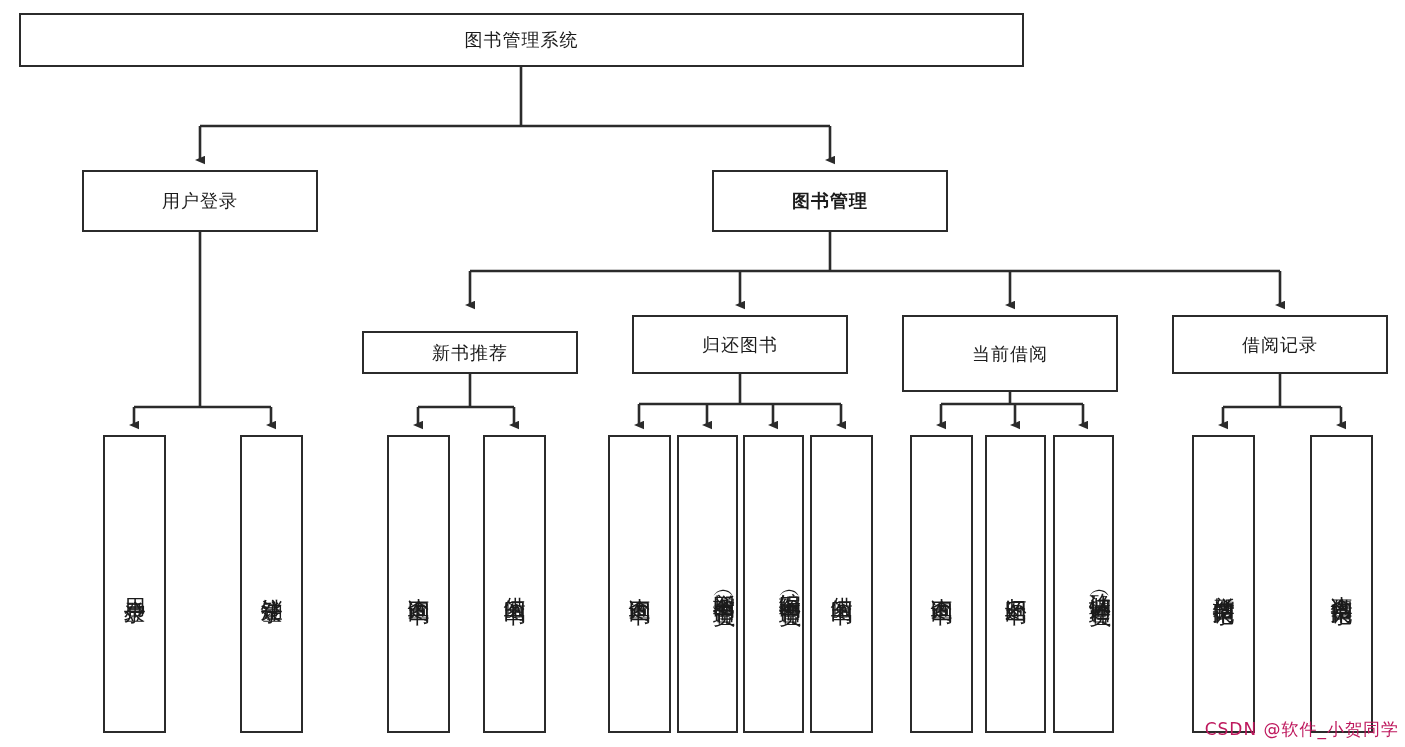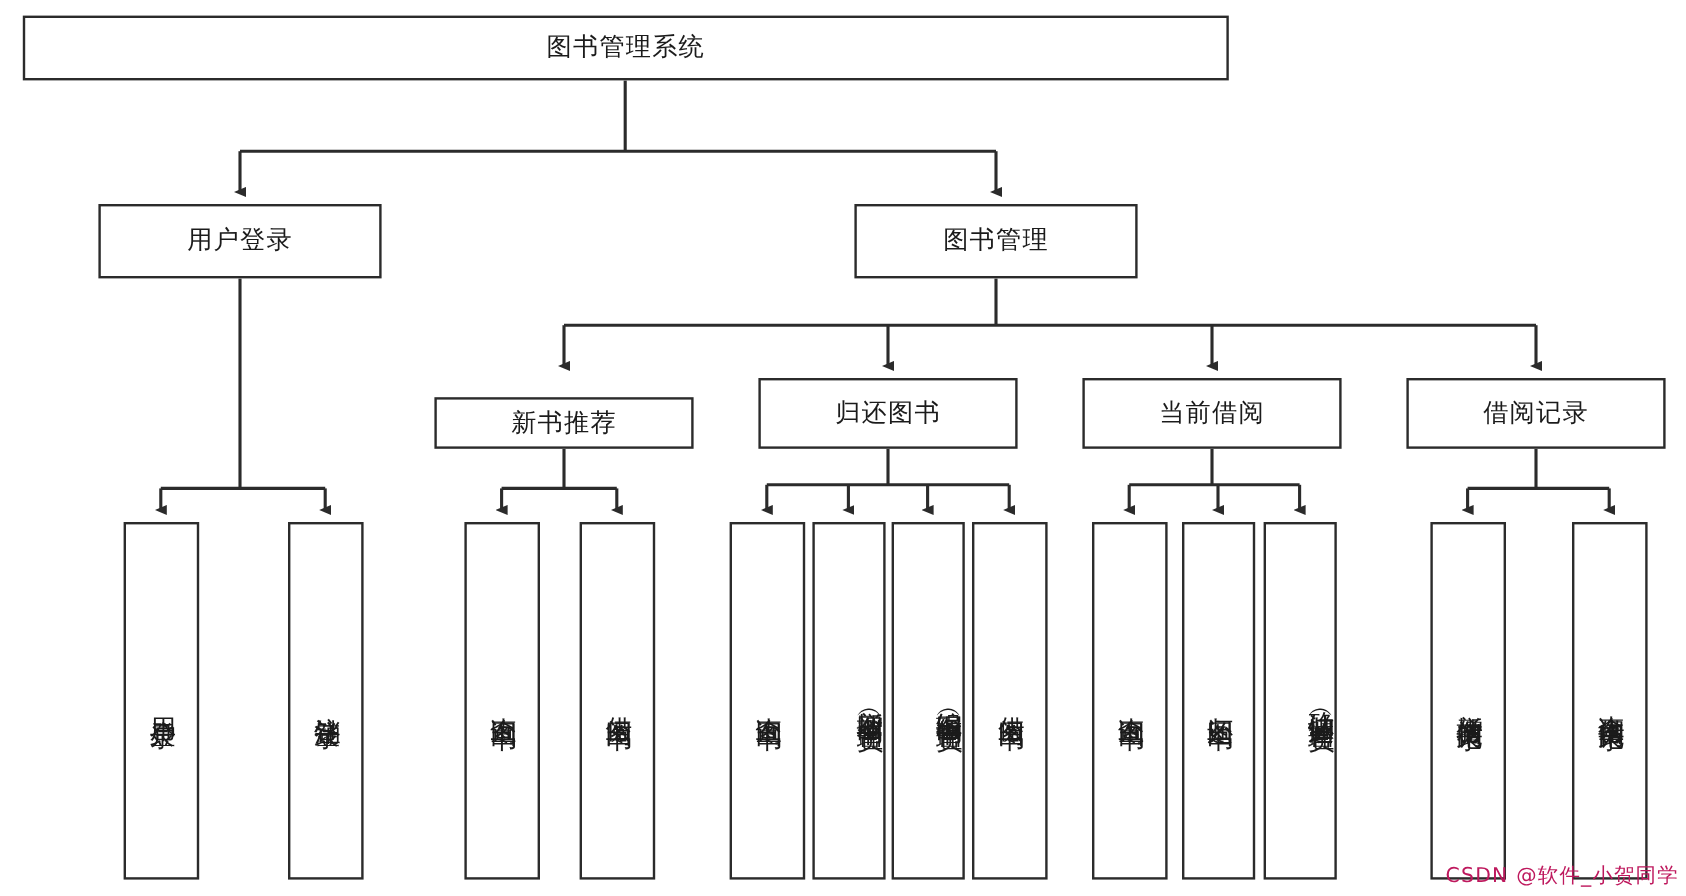--- a/index.html
+++ b/index.html
@@ -25,21 +25,21 @@
     box-sizing:border-box;
     background:#ffffff;
     border:2px solid #2b2b2b;
     display:flex;
     align-items:center;
     justify-content:center;
     color:#1b1b1b;
     z-index:2;
   }
   .node.h-text{
-    font-size:21px;
+    font-size:18px;
     letter-spacing:1px;
     line-height:1.2;
   }
   .node.v-text{
     writing-mode:vertical-rl;
     text-orientation:upright;
     font-size:22px;
     line-height:1.12;
     letter-spacing:2px;
     padding:6px 0;
@@ -122,31 +122,31 @@
     </g>
   </svg>
 
   <div class="node h-text" id="node-root" style="left: 19px; top: 13px; width: 1005px; height: 54px;">
     <span>图书管理系统</span>
   </div>
 
   <div class="node h-text" id="node-l2-0" style="left: 82px; top: 170px; width: 236px; height: 62px;">
     <span>用户登录</span>
   </div>
-  <div class="node h-text" id="node-l2-1" style="left: 712px; top: 170px; width: 236px; height: 62px;">
+  <div class="node h-text" id="node-l2-1" style="left: 712px; top: 170px; width: 236px; height: 62px; font-weight: bold;">
     <span>图书管理</span>
   </div>
 
   <div class="node h-text" id="node-l3-0" style="left: 362px; top: 315px; width: 216px; height: 43px; margin-top: 16px;">
     <span>新书推荐</span>
   </div>
   <div class="node h-text" id="node-l3-1" style="left: 632px; top: 315px; width: 216px; height: 59px;">
     <span>归还图书</span>
   </div>
-  <div class="node h-text" id="node-l3-2" style="left: 902px; top: 315px; width: 216px; height: 59px;">
+  <div class="node h-text" id="node-l3-2" style="left: 902px; top: 315px; width: 216px; height: 77px;">
     <span>当前借阅</span>
   </div>
   <div class="node h-text" id="node-l3-3" style="left: 1172px; top: 315px; width: 216px; height: 59px; text-align: center;">
     <span>借阅记录</span>
   </div>
 
   <div class="node v-text" id="node-leaf-0" style="left: 103px; top: 435px; width: 63px; height: 298px;">
     <span class="vlabel">用户登录</span>
   </div>
   <div class="node v-text" id="node-leaf-1" style="left: 240px; top: 435px; width: 63px; height: 298px;">

